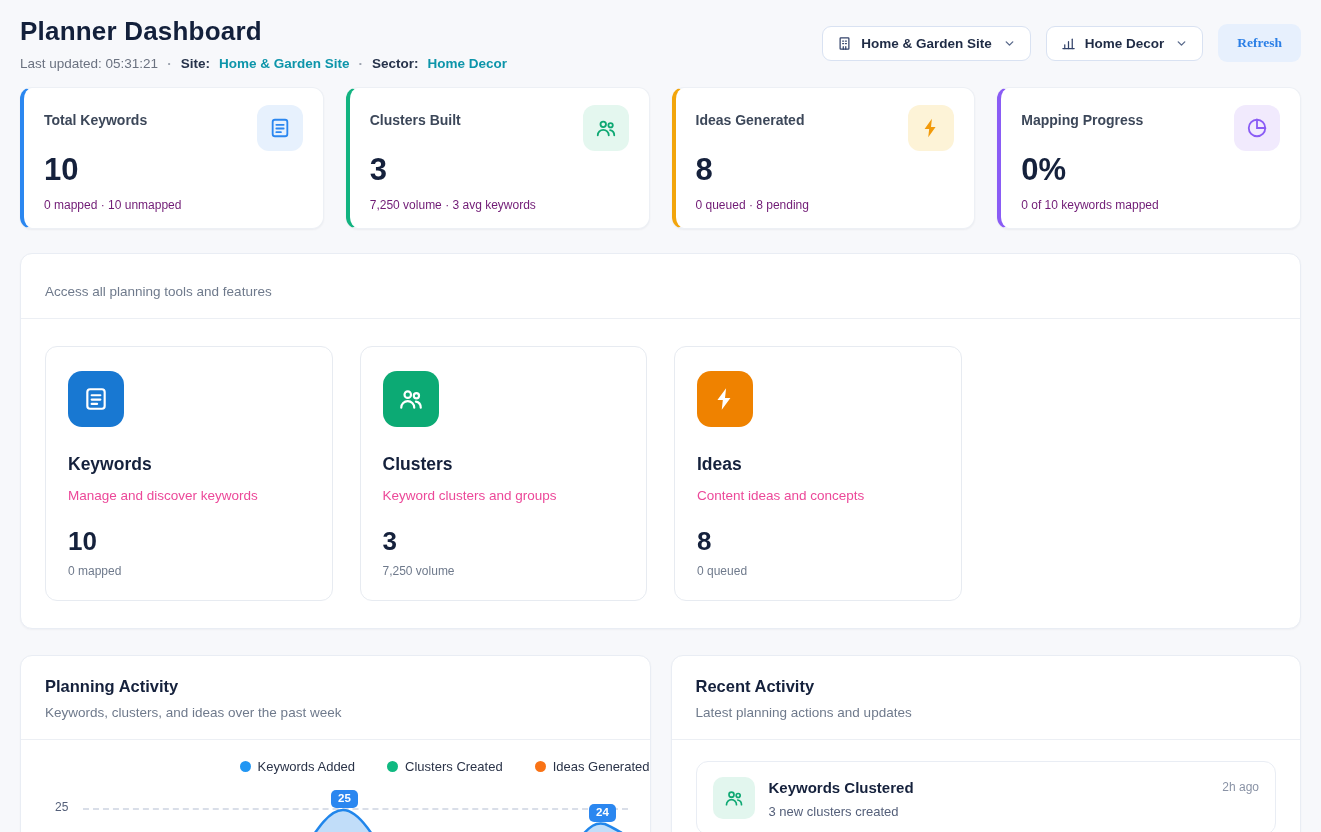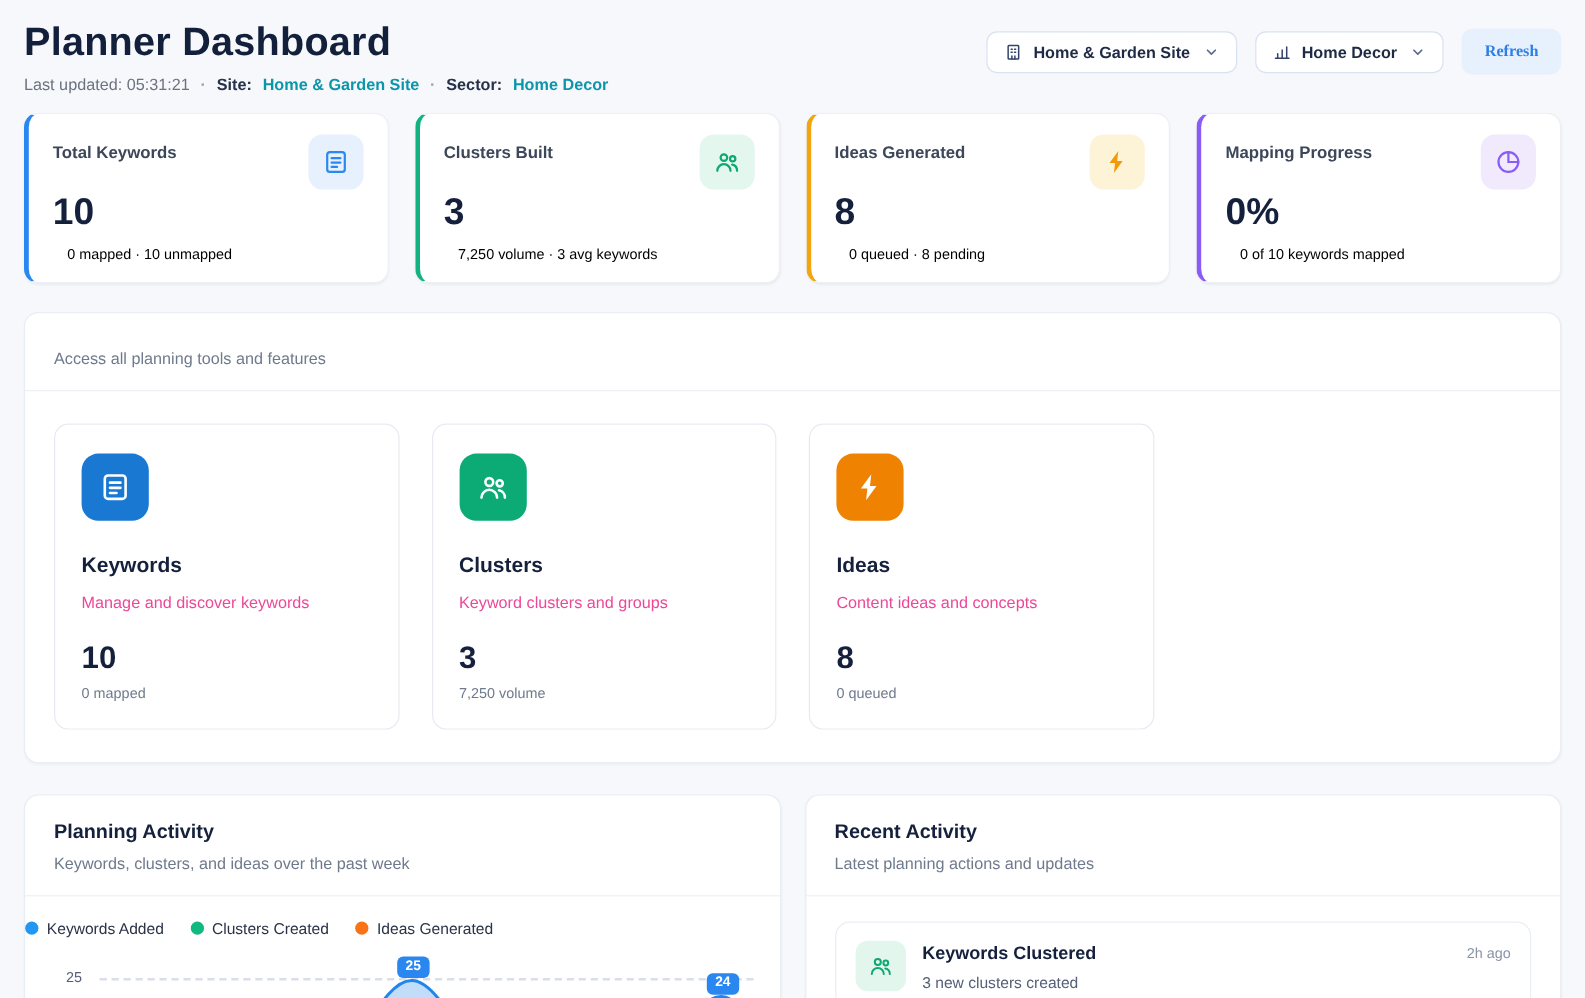--- a/index.html
+++ b/index.html
@@ -6,21 +6,21 @@
   html,body { width:1321px; height:832px; overflow:hidden; }
   body {
     background:#f7f8fb;
     font-family:"Liberation Sans","DejaVu Sans",sans-serif;
     color:#15213c;
   }
   .page { padding:16px 20px; }
 
   
   .topbar { display:flex; justify-content:space-between; align-items:flex-start; margin-bottom:16px; }
-  .page-title { font-size:33px; font-weight:800; letter-spacing:.2px; color:#13203b; }
+  .page-title { font-size:26px; font-weight:800; letter-spacing:.2px; color:#13203b; }
   .meta { margin-top:9px; font-size:13.5px; color:#6b7280; display:flex; align-items:center; gap:9px; }
   .meta .sep { color:#9ca3af; font-weight:700; }
   .meta .meta-label { color:#26324a; font-weight:700; }
   .meta .meta-link { color:#0d95aa; font-weight:700; text-decoration:none; cursor:pointer; }
   .topbar-right { display:flex; gap:15px; align-items:center; margin-top:8px; }
   .select-btn {
     display:flex; align-items:center; gap:9px; background:#fff;
     border:1px solid #d9e2f2; border-radius:9px; padding:9px 14px;
     font-size:13.5px; font-weight:700; color:#1f2b45; cursor:pointer;
     font-family:inherit;
@@ -38,21 +38,21 @@
   .stat-card {
     background:#fff; border:1px solid #edf0f5; border-left-width:4px;
     border-radius:12px; padding:17px 20px 16px;
     box-shadow:0 1px 2px rgba(16,24,40,.05);
   }
   .stat-top { display:flex; justify-content:space-between; align-items:flex-start; }
   .stat-label { font-size:14px; color:#3c4759; font-weight:600; margin-top:7px; }
   .stat-icon { width:46px; height:46px; border-radius:12px; display:flex; align-items:center; justify-content:center; }
   .stat-icon svg { width:22px; height:22px; }
   .stat-value { font-size:31px; font-weight:800; color:#15213c; margin-top:1px; }
-  .stat-detail { font-size:12px; color:#000000; margin-top:10px;margin-left:12px; }
+  .stat-detail { font-size:12px; color:#701a75; margin-top:10px; }
 
   .acc-blue   { border-left-color:#2b87f0; }
   .acc-blue .stat-icon   { background:#e7f1fd; color:#2b87f0; }
   .acc-green  { border-left-color:#12b380; }
   .acc-green .stat-icon  { background:#e4f7ef; color:#0ea873; }
   .acc-orange { border-left-color:#f2a50c; }
   .acc-orange .stat-icon { background:#fdf3d7; color:#f29a0a; }
   .acc-purple { border-left-color:#8a5cf5; }
   .acc-purple .stat-icon { background:#f1eafd; color:#8a5cf5; }
 
@@ -77,21 +77,21 @@
   .mi-purple { background:#5c2ed6; }
   .module-title { font-size:17.5px; font-weight:800; margin-top:27px; color:#15213c; }
   .module-desc { font-size:13.5px; color:#ec4899; margin-top:13px; }
   .module-value { font-size:26px; font-weight:800; margin-top:23px; color:#15213c; }
   .module-detail { font-size:12px; color:#6f7a8c; margin-top:7px; }
 
   
   .bottom { display:grid; grid-template-columns:1fr 1fr; gap:20px; }
   .bottom .panel { margin-bottom:0; min-height:380px; }
 
-  .chart-legend { display:flex; justify-content:flex-start; gap:22px; padding:19px 0 6px; font-size:13px; color:#2a3348; }
+  .chart-legend { display:flex; justify-content:flex-end; gap:32px; padding:19px 0 6px; font-size:13px; color:#2a3348; }
   .legend-item { display:flex; align-items:center; gap:7px; }
   .legend-dot { width:11px; height:11px; border-radius:50%; }
   .dot-blue   { background:#2196f3; }
   .dot-green  { background:#10b981; }
   .dot-orange { background:#f97316; }
 
   .chart-wrap { position:relative; height:230px; margin:4px 16px 0 20px; }
   .y-label { position:absolute; left:14px; top:16px; font-size:12px; color:#55607a; }
   .gridline { position:absolute; left:42px; right:6px; top:24px; border-top:2px dashed #d9dee8; }
   .chart-svg { position:absolute; left:42px; right:6px; top:0; height:210px; width:calc(100% - 48px); }

